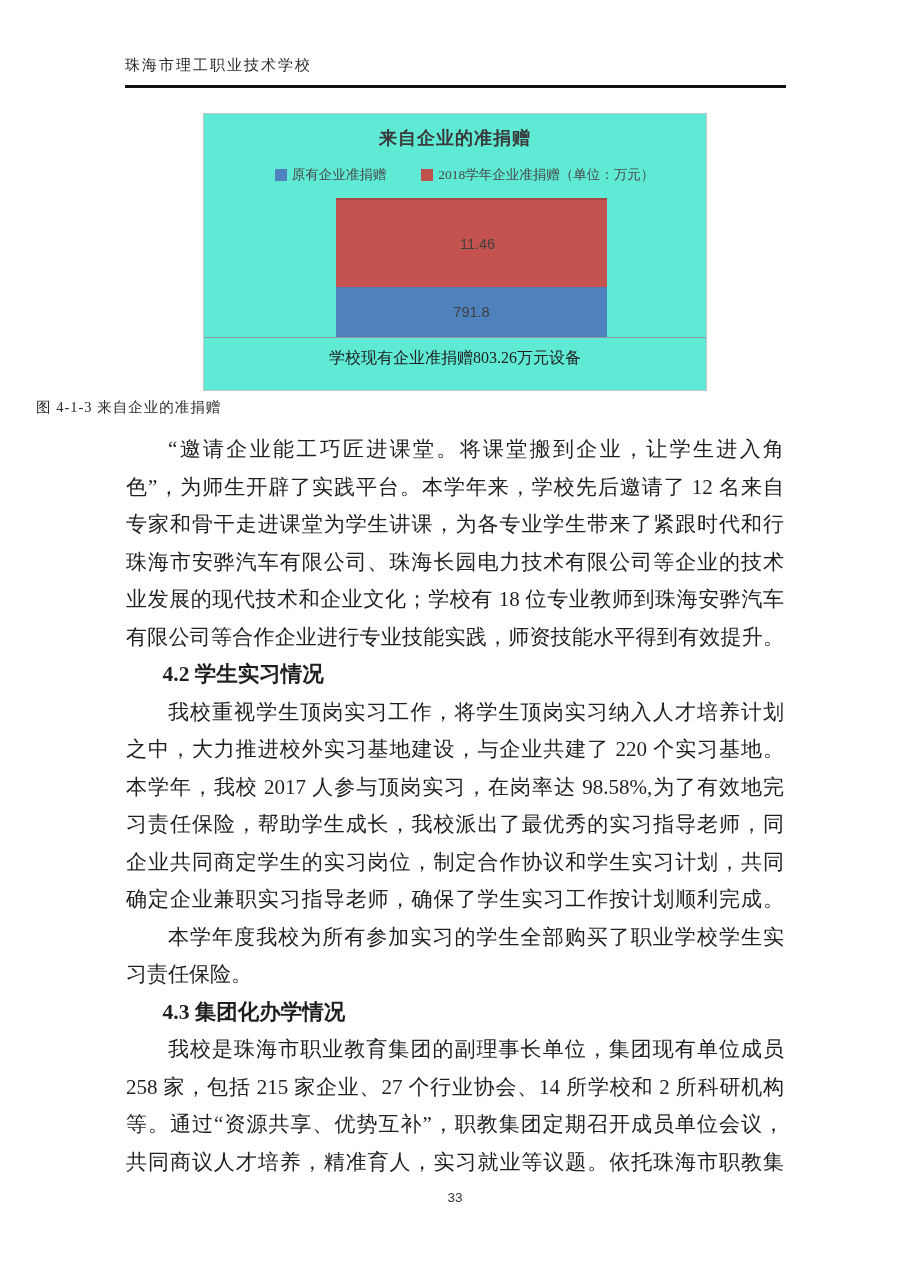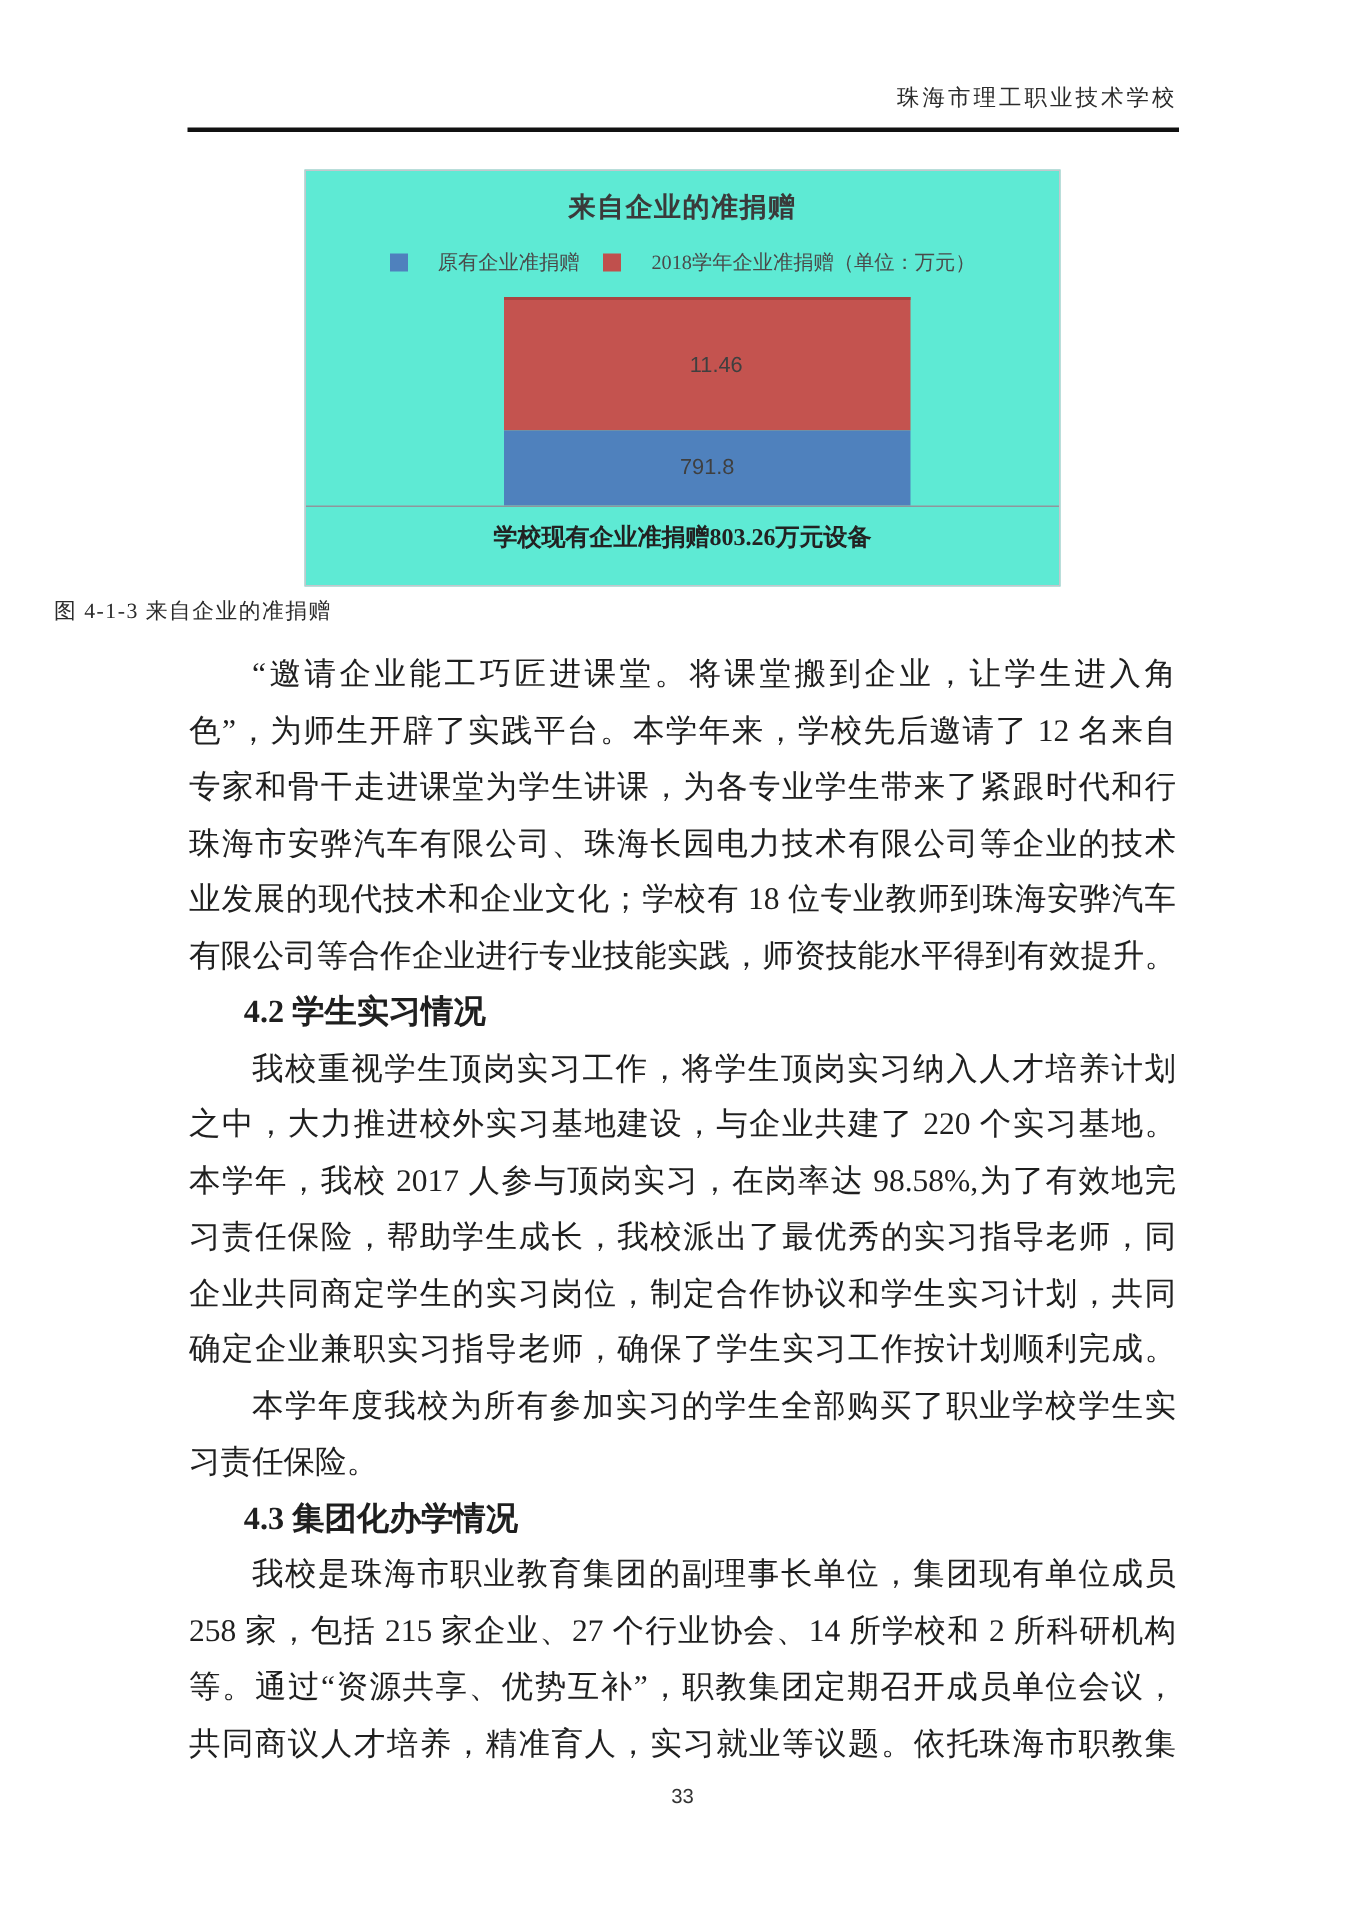--- a/index.html
+++ b/index.html
@@ -8,21 +8,21 @@
     width: 910px; height: 1287px;
     position: relative;
     font-family: "Liberation Serif", "DejaVu Serif", serif;
     color: #1a1a1a;
     overflow: hidden;
   }
 
   
   .page-header {
     position: absolute; top: 56px; left: 125px; width: 660px;
-    text-align: right; font-size: 15px; letter-spacing: 2px; color: #2b2b2b;
+    text-align: left; font-size: 15px; letter-spacing: 2px; color: #2b2b2b;
   }
   .header-rule {
     position: absolute; top: 85px; left: 125px; width: 661px; height: 3px;
     background: #111111;
   }
 
   
   .chart-frame {
     position: absolute; left: 203px; top: 113px; width: 504px; height: 278px;
     border: 1px solid #c3c7cc; background: #5eead4;
@@ -30,21 +30,21 @@
   .chart-title {
     position: absolute; top: 12px; left: 0; width: 100%;
     text-align: center; font-size: 18px; font-weight: bold; color: #3a3a3a;
     letter-spacing: 1px;
   }
   .chart-legend {
     position: absolute; top: 52px; left: 0; width: 100%;
     display: flex; justify-content: center; align-items: center; gap: 16px;
     font-size: 13.5px; color: #4a4a4a;
   }
-  .legend-item { display: flex; align-items: center; gap: 20px; }
+  .legend-item { display: flex; align-items: center; gap: 5px; margin-left: 19px; }
   .swatch { width: 12px; height: 12px; display: inline-block; }
   .swatch-blue { background: #4f81bd; }
   .swatch-red  { background: #c0504d; }
 
   .plot-area { position: absolute; left: 0; top: 0; width: 100%; height: 100%; }
   .bar-stack {
     position: absolute; left: 132px; top: 84px; width: 271px;
   }
   .bar { position: relative; width: 100%; display: flex; align-items: center; justify-content: center; }
   .bar-red  { height: 89px; background: #c4534f; border-top: 2px solid #a94541; padding-left: 12px; }
@@ -52,21 +52,21 @@
   .bar-label {
     font-family: "Liberation Sans", "DejaVu Sans", sans-serif;
     font-size: 14.5px; color: #3f3f3f;
   }
   .axis-line {
     position: absolute; left: 0; top: 223px; width: 100%;
     border-top: 1px solid #8f969c;
   }
   .axis-label {
     position: absolute; top: 234px; left: 0; width: 100%;
-    text-align: center; font-weight: bold; font-size: 16px; color: #222;
+    text-align: center; font-weight: normal; font-size: 16px; color: #222;
   }
 
   .figure-caption {
     position: absolute; top: 398px; left: 0; width: 100%;
     text-align: left; font-size: 14.5px; color: #2b2b2b; letter-spacing: 1px; padding-left: 36px;
   }
 
   
   .body-text {
     position: absolute; left: 126px; top: 431px; width: 658px;

